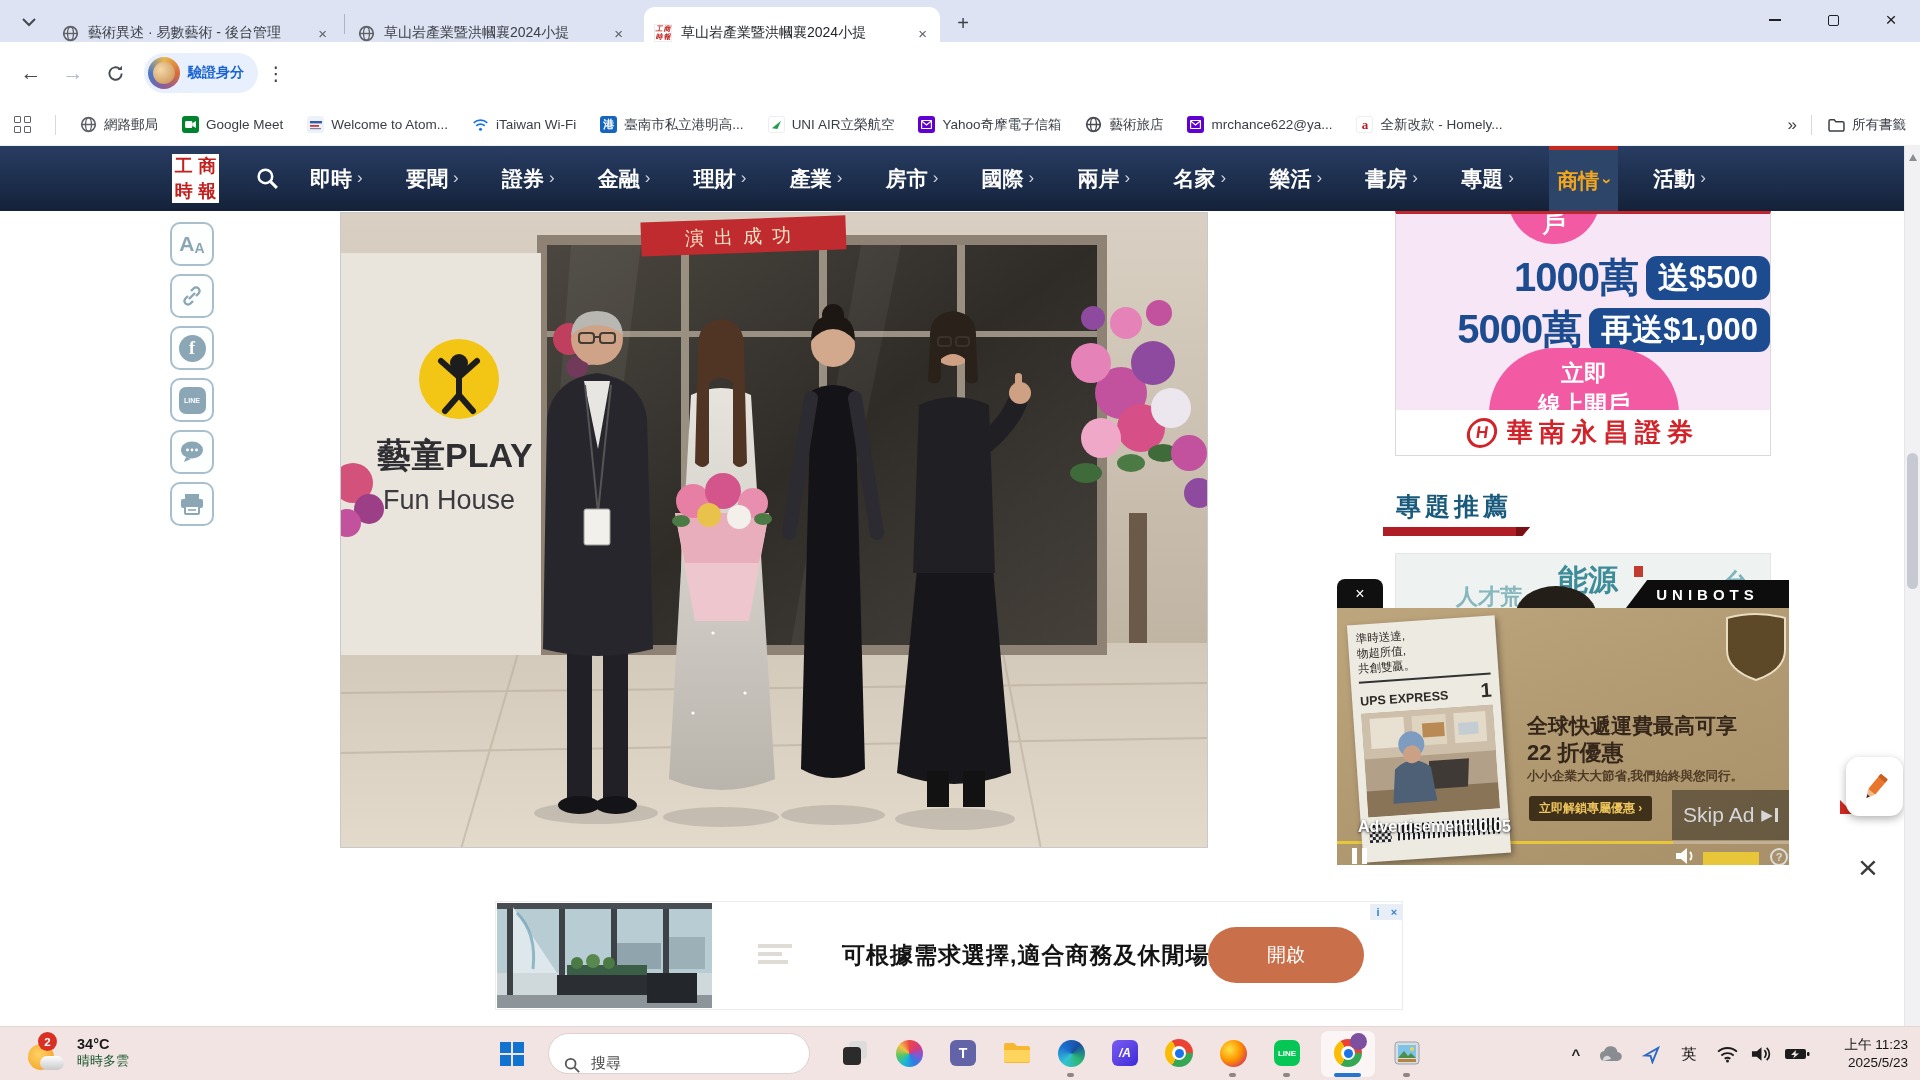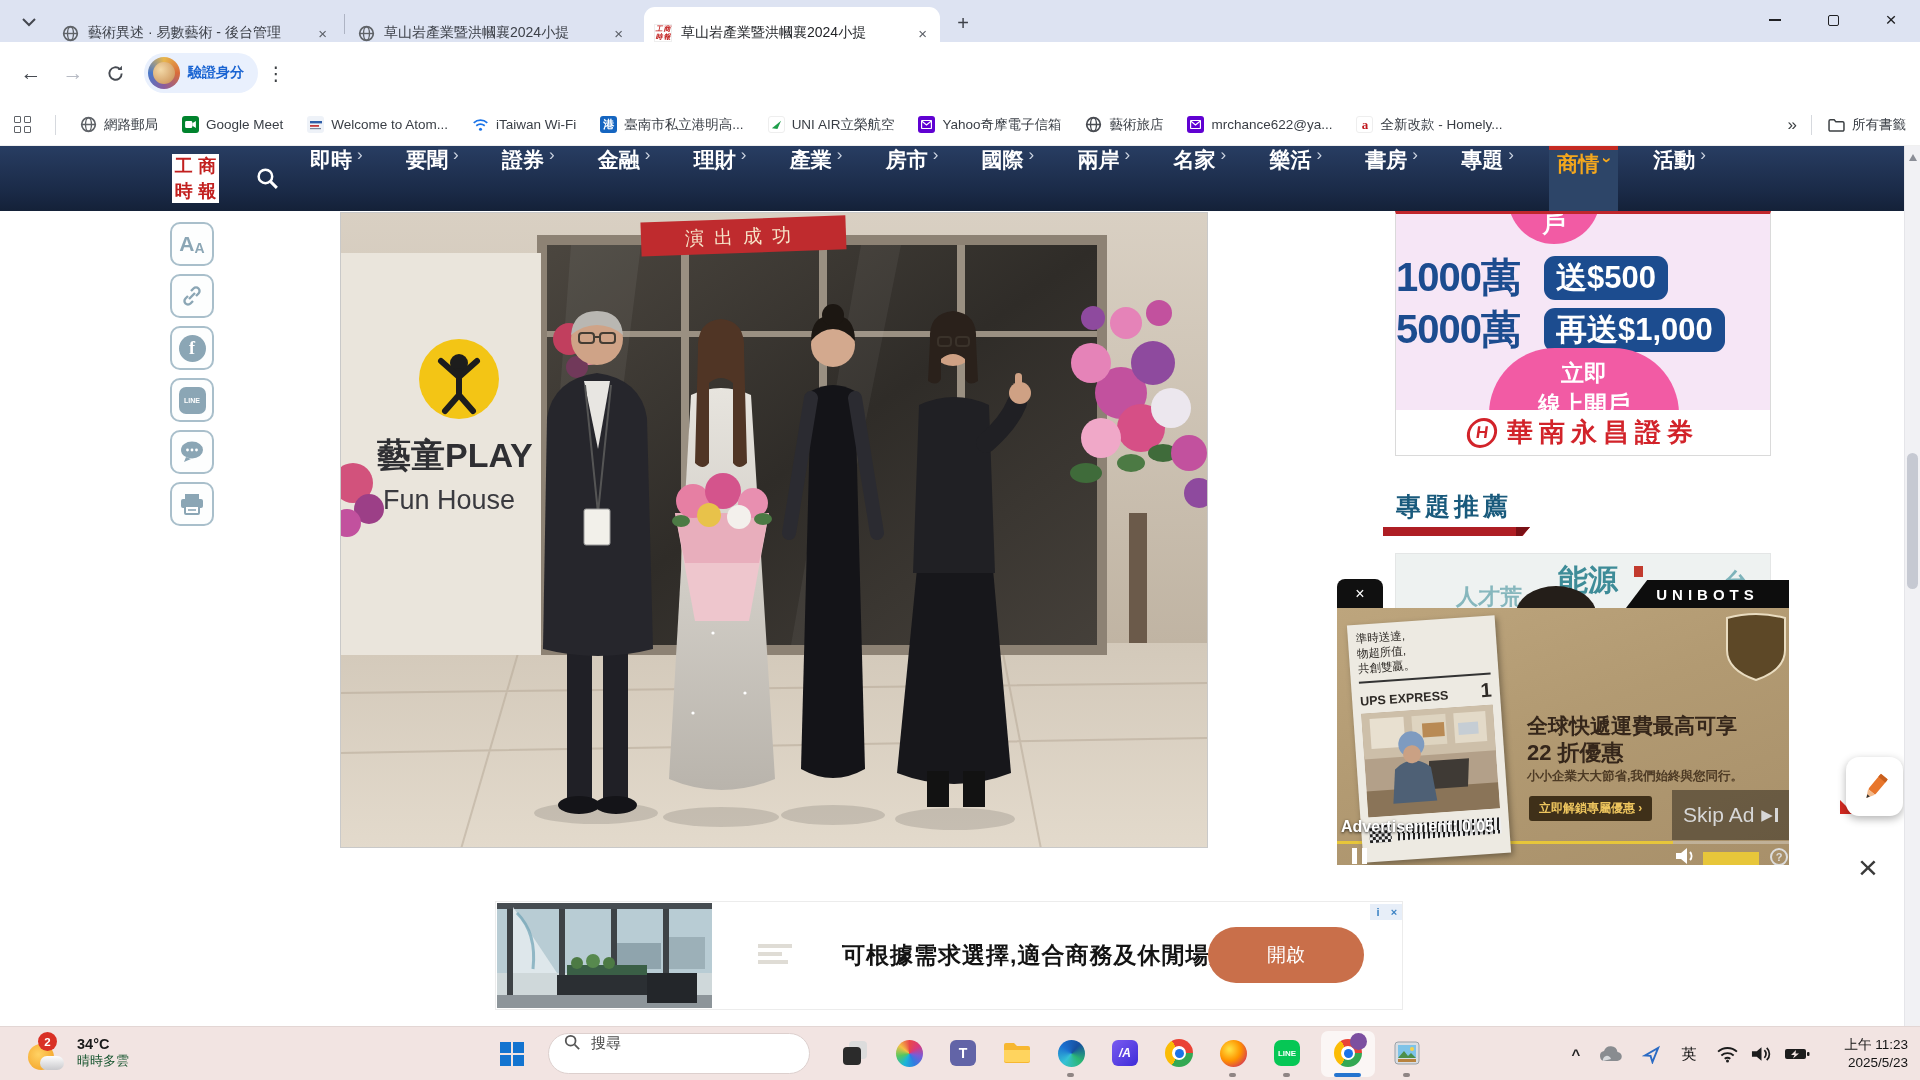--- a/index.html
+++ b/index.html
@@ -37,33 +37,33 @@
   .bm{display:flex;align-items:center;gap:7px;white-space:nowrap}
   .fav{width:17px;height:17px;border-radius:3px;display:flex;align-items:center;justify-content:center;flex:0 0 auto;font-weight:700}
   .bmsep{width:1px;height:20px;background:#d6d9de}
   .appsgrid{display:grid;grid-template-columns:7px 7px;grid-gap:3px}
   .appsgrid i{width:7px;height:7px;border:1.8px solid #5f6368;border-radius:1px}
   
   .sitenav{position:absolute;left:0;top:146px;width:1904px;height:65px;background:linear-gradient(180deg,#283d62 0%,#1a2a47 70%,#142138 100%)}
   .cteelogo{position:absolute;left:172px;top:8px;width:47px;height:49px;background:#fff;display:grid;grid-template-columns:1fr 1fr;place-items:center;font-family:"Liberation Serif","DejaVu Serif",serif;color:#c2201f;font-weight:700;font-size:18px;line-height:1}
   .navsearch{position:absolute;left:255px;top:20px}
   .navmenu{position:absolute;left:302px;right:190px;top:0;height:65px;display:flex;justify-content:space-between}
-  .navitem{display:flex;align-items:flex-start;gap:5px;color:#fff;font-size:21px;font-weight:700;padding:0 8px;height:65px}
+  .navitem{display:flex;align-items:center;gap:5px;color:#fff;font-size:21px;font-weight:700;padding:0 8px;height:65px}
   .nchev{font-size:17px;color:#cdd5e2;font-weight:400;transform:translateY(-1px)}
   .navitem.active{background:#2d4568;border-top:4px solid #c52a22;color:#f4a71d;padding-top:0}
   .navitem.active .nchev{color:#f4a71d;transform:rotate(90deg);font-weight:700}
   
   .share{position:absolute;left:170px;width:44px;height:44px;border:2px solid #a9bfcb;border-radius:10px;color:#8ba6b5;display:flex;align-items:center;justify-content:center;background:#fdfefe}
   
   .figure{position:absolute;left:340px;top:212px;width:868px;height:636px;border:1px solid #c9c9c9;overflow:hidden;background:#cfc6b9}
   .caption{position:absolute;left:340px;top:858px;width:930px;font-size:18px;color:#40707a}
   
   .secad{position:absolute;left:1395px;top:211px;width:376px;height:245px;border:1px solid #dadada;border-top:3px solid #c0262c;background:#f6e6f6;overflow:hidden}
   .seccircle{position:absolute;left:112px;top:-62px;width:92px;height:92px;border-radius:50%;background:#f25ba4;color:#fff;font-size:23px;font-weight:700;display:flex;align-items:flex-end;justify-content:center;padding-bottom:4px}
-  .adrow{position:absolute;width:100%;display:flex;justify-content:flex-start;align-items:center;gap:24px;font-weight:800}
+  .adrow{position:absolute;width:100%;display:flex;justify-content:flex-end;align-items:center;gap:8px;font-weight:800}
   .adamount{font-size:40px;color:#1c4c8f;letter-spacing:-1px}
   .adbadge{background:#1c4c8f;color:#fff;border-radius:11px;padding:1px 12px;font-size:31px}
   .semic{position:absolute;left:93px;top:134px;width:190px;height:66px;border-radius:190px 190px 0 0;background:#f25ba4;color:#fff;text-align:center;font-weight:800}
   .brandstrip{position:absolute;left:0;bottom:0;width:100%;height:45px;background:#fff;display:flex;align-items:center;justify-content:center;gap:10px}
   .hlogo{width:30px;height:30px;border:3px solid #d2232a;border-radius:50%;color:#d2232a;font-weight:800;font-size:17px;display:flex;align-items:center;justify-content:center;transform:skewX(-8deg)}
   .brandname{color:#d2232a;font-weight:800;font-size:26px;letter-spacing:6px;font-family:"Liberation Serif","DejaVu Serif",serif}
   
   .topicstitle{position:absolute;left:1396px;top:490px;font-size:25px;font-weight:800;color:#195a7c;letter-spacing:4px}
   .topicsbar{position:absolute;left:1383px;top:527px;width:147px;height:9px;background:#ae1e24;clip-path:polygon(0 0,100% 0,95% 100%,0 100%)}
   .topicsfold{position:absolute;left:1516px;top:527px;width:14px;height:9px;background:#791015;clip-path:polygon(0 0,100% 0,40% 100%,0 100%)}
@@ -74,21 +74,21 @@
   .vadbody{position:absolute;left:1337px;top:608px;width:452px;height:257px;background:linear-gradient(160deg,#bda57d 0%,#b29a72 45%,#a8906a 100%);overflow:hidden}
   .vadcta{position:absolute;left:286px;top:8px;width:158px;height:62px;background:#c3ab81;border-radius:10px;box-shadow:inset 0 0 0 2px rgba(255,255,255,.55);color:#fff;font-size:27px;font-weight:800;display:flex;align-items:center;justify-content:center;letter-spacing:2px;z-index:3}
   .vpaper{position:absolute;left:18px;top:12px;width:148px;height:238px;background:#edeae2;transform:rotate(-4deg);box-shadow:2px 3px 6px rgba(0,0,0,.35);z-index:4;padding:7px 8px;color:#2e2a26}
   .vnote{font-size:11.5px;line-height:15px}
   .vlabelrow{display:flex;align-items:baseline;justify-content:space-between;border-top:2px solid #333;margin-top:5px;padding-top:4px}
   .vhead1{position:absolute;left:190px;top:104px;font-size:21px;font-weight:800;color:#35261a;z-index:2}
   .vhead2{position:absolute;left:190px;top:130px;font-size:22px;font-weight:800;color:#35261a;z-index:2}
   .vsub{position:absolute;left:190px;top:160px;font-size:12.5px;font-weight:700;color:#4d3a24;z-index:2}
   .vsmallcta{position:absolute;left:192px;top:188px;background:#3f3019;color:#edc55e;font-size:12px;font-weight:700;padding:4px 10px;border-radius:3px;z-index:2}
   .vskip{position:absolute;left:335px;top:182px;width:117px;height:50px;background:rgba(40,34,24,.5);color:#d7d7d7;font-size:21px;display:flex;align-items:center;justify-content:center;gap:7px;z-index:5}
-  .vstatus{position:absolute;left:4px;top:210px;color:#fff;font-size:16px;font-weight:700;text-shadow:0 1px 3px rgba(0,0,0,.8);z-index:6}
+  .vstatus{position:absolute;left:21px;top:210px;color:#fff;font-size:16px;font-weight:700;text-shadow:0 1px 3px rgba(0,0,0,.8);z-index:6}
   .vtrack{position:absolute;left:0;top:233px;width:452px;height:3px;background:rgba(235,235,235,.35);z-index:3}
   .vplayed{width:336px;height:3px;background:#e7c63a}
   .vctr{z-index:6}
   .pbar{width:5px;height:16px;background:#fff;display:inline-block}
   .vvol{position:absolute;left:366px;top:244px;width:56px;height:13px;background:#e7c63a;z-index:6}
   .vhelp{position:absolute;left:433px;top:240px;width:18px;height:18px;border:2px solid #ddd;border-radius:50%;color:#ddd;font-size:11px;font-weight:700;display:flex;align-items:center;justify-content:center;z-index:6}
   
   .bigclose{position:absolute;left:1847px;top:846px;width:42px;height:42px;display:flex;align-items:center;justify-content:center;font-size:34px;color:#3a3a3a}
   .pencilbtn{position:absolute;left:1846px;top:757px;width:57px;height:59px;background:#fff;border-radius:13px;box-shadow:0 3px 9px rgba(0,0,0,.3);display:flex;align-items:center;justify-content:center}
   .redtri{position:absolute;left:1840px;top:800px;width:0;height:0;border-left:14px solid #d42a22;border-top:14px solid transparent}
@@ -107,21 +107,21 @@
   .taskbar{position:absolute;left:0;top:1026px;width:1920px;height:54px;background:#f2e4e2;border-top:1px solid rgba(0,0,0,.06)}
   .weather{position:absolute;left:28px;top:5px;display:flex;gap:9px;align-items:center}
   .wicon{position:relative;width:40px;height:42px}
   .wsun{position:absolute;left:0;top:12px;width:26px;height:26px;border-radius:50%;background:radial-gradient(circle at 40% 40%,#ffd264,#f29b1d)}
   .wcloud{position:absolute;left:12px;top:24px;width:24px;height:14px;border-radius:8px;background:linear-gradient(#fdfdfd,#c9c9cc)}
   .wbadge{position:absolute;left:10px;top:0;width:19px;height:19px;border-radius:50%;background:#d93025;color:#fff;font-size:11.5px;font-weight:700;display:flex;align-items:center;justify-content:center}
   .wtemp{font-size:14.5px;color:#191919;font-weight:700}
   .wcond{font-size:13px;color:#14532d}
   .startbtn{position:absolute;left:500px;top:15px;display:grid;grid-template-columns:11px 11px;grid-gap:2px}
   .startbtn i{width:11px;height:11px;background:#1374d0}
-  .tsearch{position:absolute;left:548px;top:6px;width:262px;height:41px;background:#fff;border:1px solid #ddd0ce;border-radius:21px;display:flex;align-items:flex-start;gap:11px;padding:0 15px;color:#4c4c4c;font-size:15px}
+  .tsearch{position:absolute;left:548px;top:6px;width:262px;height:41px;background:#fff;border:1px solid #ddd0ce;border-radius:21px;display:flex;align-items:flex-end;gap:11px;padding:0 15px;color:#4c4c4c;font-size:15px}
   .ticon{position:absolute;top:11px;width:30px;height:30px;border-radius:6px;display:flex;align-items:center;justify-content:center;overflow:hidden}
   .tdot{position:absolute;top:46px;width:7px;height:3.5px;border-radius:2px;background:#8f8584}
   .activebox{position:absolute;left:1321px;top:4px;width:54px;height:46px;background:rgba(255,255,255,.65);border-radius:7px}
   .activebar{position:absolute;left:1334px;top:46px;width:27px;height:4px;border-radius:2px;background:#2574cf}
   .tray{position:absolute;top:0;height:54px;display:flex;align-items:center;justify-content:center}
   .clock{position:absolute;left:1822px;top:9px;width:86px;text-align:right;font-size:13.5px;color:#141414;line-height:18px}
   .chrome-ico{position:relative;width:28px;height:28px;border-radius:50%;background:conic-gradient(from -30deg,#ea4335 0 120deg,#34a853 0 240deg,#fbbc05 0 360deg)}
   .chrome-ico::before{content:"";position:absolute;left:7px;top:7px;width:14px;height:14px;border-radius:50%;background:#fff}
   .chrome-ico::after{content:"";position:absolute;left:9.5px;top:9.5px;width:9px;height:9px;border-radius:50%;background:#1a73e8}
   .badge-v{position:absolute;right:-4px;top:-5px;width:17px;height:17px;border-radius:50%;background:#7c4fa0;color:#fff;font-size:7px;display:flex;align-items:center;justify-content:center}

